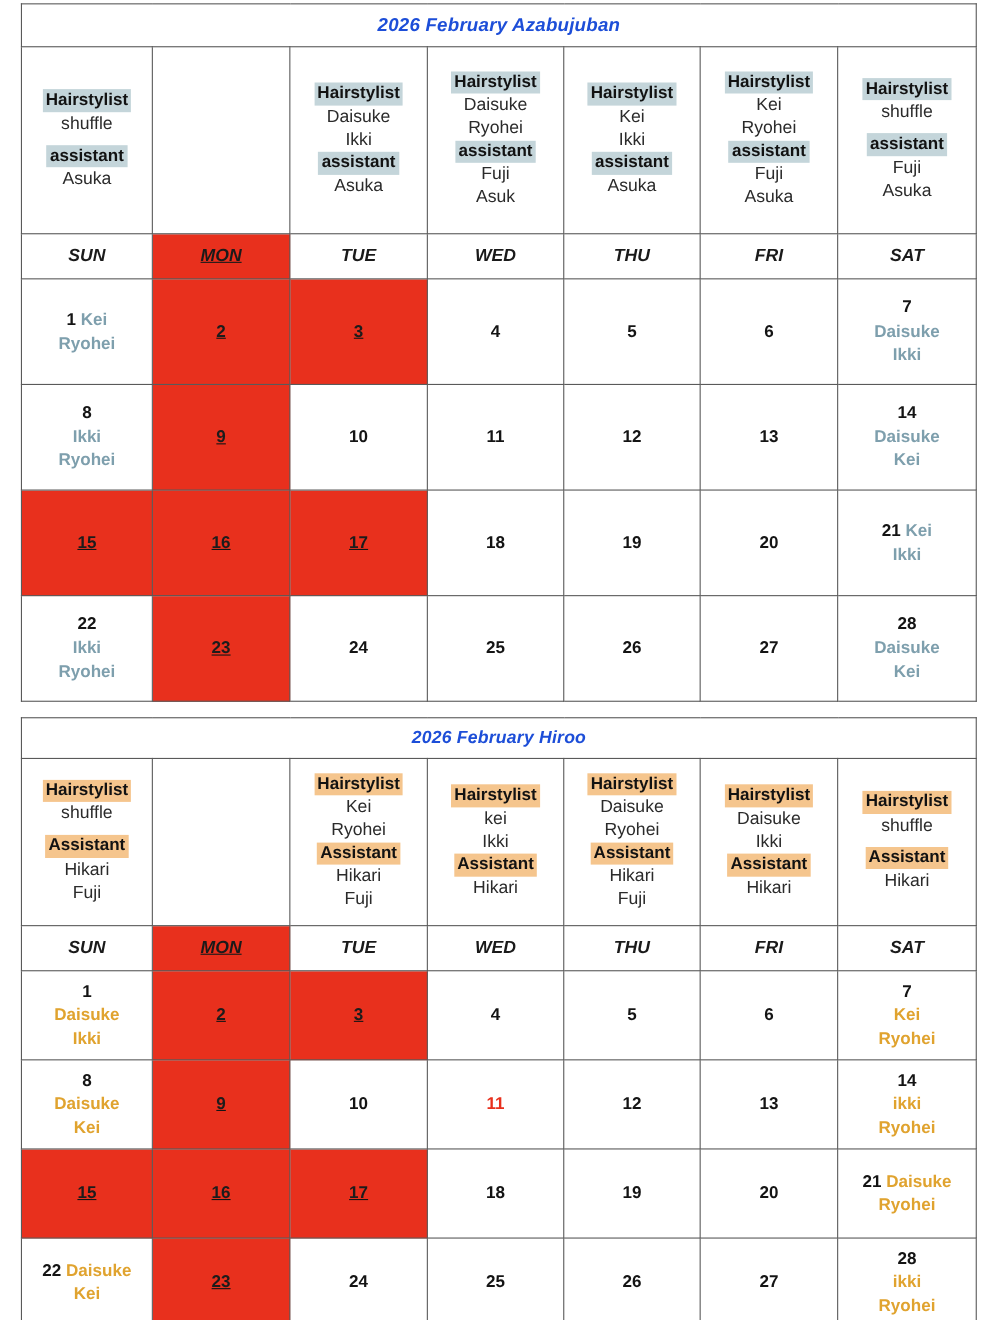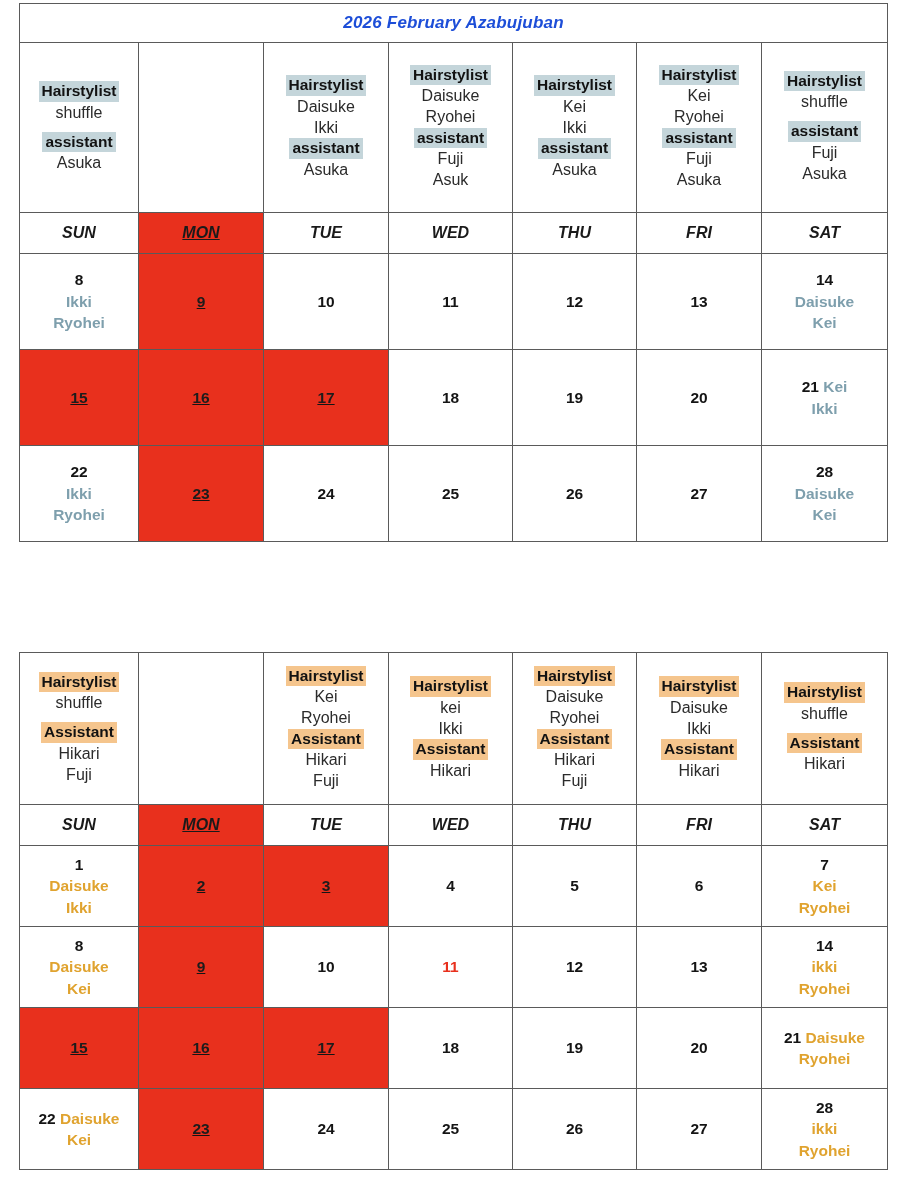--- a/index.html
+++ b/index.html
@@ -122,20 +122,29 @@
         <tr>
           <td class="dow">SUN</td>
           <td class="dow red">MON</td>
           <td class="dow">TUE</td>
           <td class="dow">WED</td>
           <td class="dow">THU</td>
           <td class="dow">FRI</td>
           <td class="dow">SAT</td>
         </tr>
         <tr style="height: 96px;">
+          <td class="day"><span class="num">1</span><span class="nmx"> Kei</span><span class="stack">Ryohei</span></td>
+          <td class="day red"><span class="num">2</span></td>
+          <td class="day red"><span class="num">3</span></td>
+          <td class="day"><span class="num">4</span></td>
+          <td class="day"><span class="num">5</span></td>
+          <td class="day"><span class="num">6</span></td>
+          <td class="day"><span class="num">7</span><span class="stack">Daisuke</span><span class="stack">Ikki</span></td>
+        </tr>
+        <tr style="height: 96px;">
           <td class="day"><span class="num">8</span><span class="stack">Ikki</span><span class="stack">Ryohei</span></td>
           <td class="day red"><span class="num">9</span></td>
           <td class="day"><span class="num">10</span></td>
           <td class="day"><span class="num">11</span></td>
           <td class="day"><span class="num">12</span></td>
           <td class="day"><span class="num">13</span></td>
           <td class="day"><span class="num">14</span><span class="stack">Daisuke</span><span class="stack">Kei</span></td>
         </tr>
         <tr style="height: 96px;">
           <td class="day red"><span class="num">15</span></td>
@@ -161,20 +170,23 @@
       <colgroup>
         <col style="width: 119px;">
         <col style="width: 125px;">
         <col style="width: 125px;">
         <col style="width: 124px;">
         <col style="width: 124px;">
         <col style="width: 125px;">
         <col style="width: 126px;">
       </colgroup>
       <tbody>
+        <tr>
+          <td class="title-cell" colspan="7">2026 February  Hiroo</td>
+        </tr>
         <tr style="height: 152px;">
           <td class="staff"><span class="lbl">Hairstylist</span><span class="nm">shuffle</span><span class="gap"></span><span class="lbl">Assistant</span><span class="nm">Hikari</span><span class="nm">Fuji</span></td>
           <td class="staff">&nbsp;</td>
           <td class="staff"><span class="lbl">Hairstylist</span><span class="nm">Kei</span><span class="nm">Ryohei</span><span class="lbl">Assistant</span><span class="nm">Hikari</span><span class="nm">Fuji</span></td>
           <td class="staff"><span class="lbl">Hairstylist</span><span class="nm">kei</span><span class="nm">Ikki</span><span class="lbl">Assistant</span><span class="nm">Hikari</span></td>
           <td class="staff"><span class="lbl">Hairstylist</span><span class="nm">Daisuke</span><span class="nm">Ryohei</span><span class="lbl">Assistant</span><span class="nm">Hikari</span><span class="nm">Fuji</span></td>
           <td class="staff"><span class="lbl">Hairstylist</span><span class="nm">Daisuke</span><span class="nm">Ikki</span><span class="lbl">Assistant</span><span class="nm">Hikari</span></td>
           <td class="staff"><span class="lbl">Hairstylist</span><span class="nm">shuffle</span><span class="gap"></span><span class="lbl">Assistant</span><span class="nm">Hikari</span></td>
         </tr>
         <tr>

